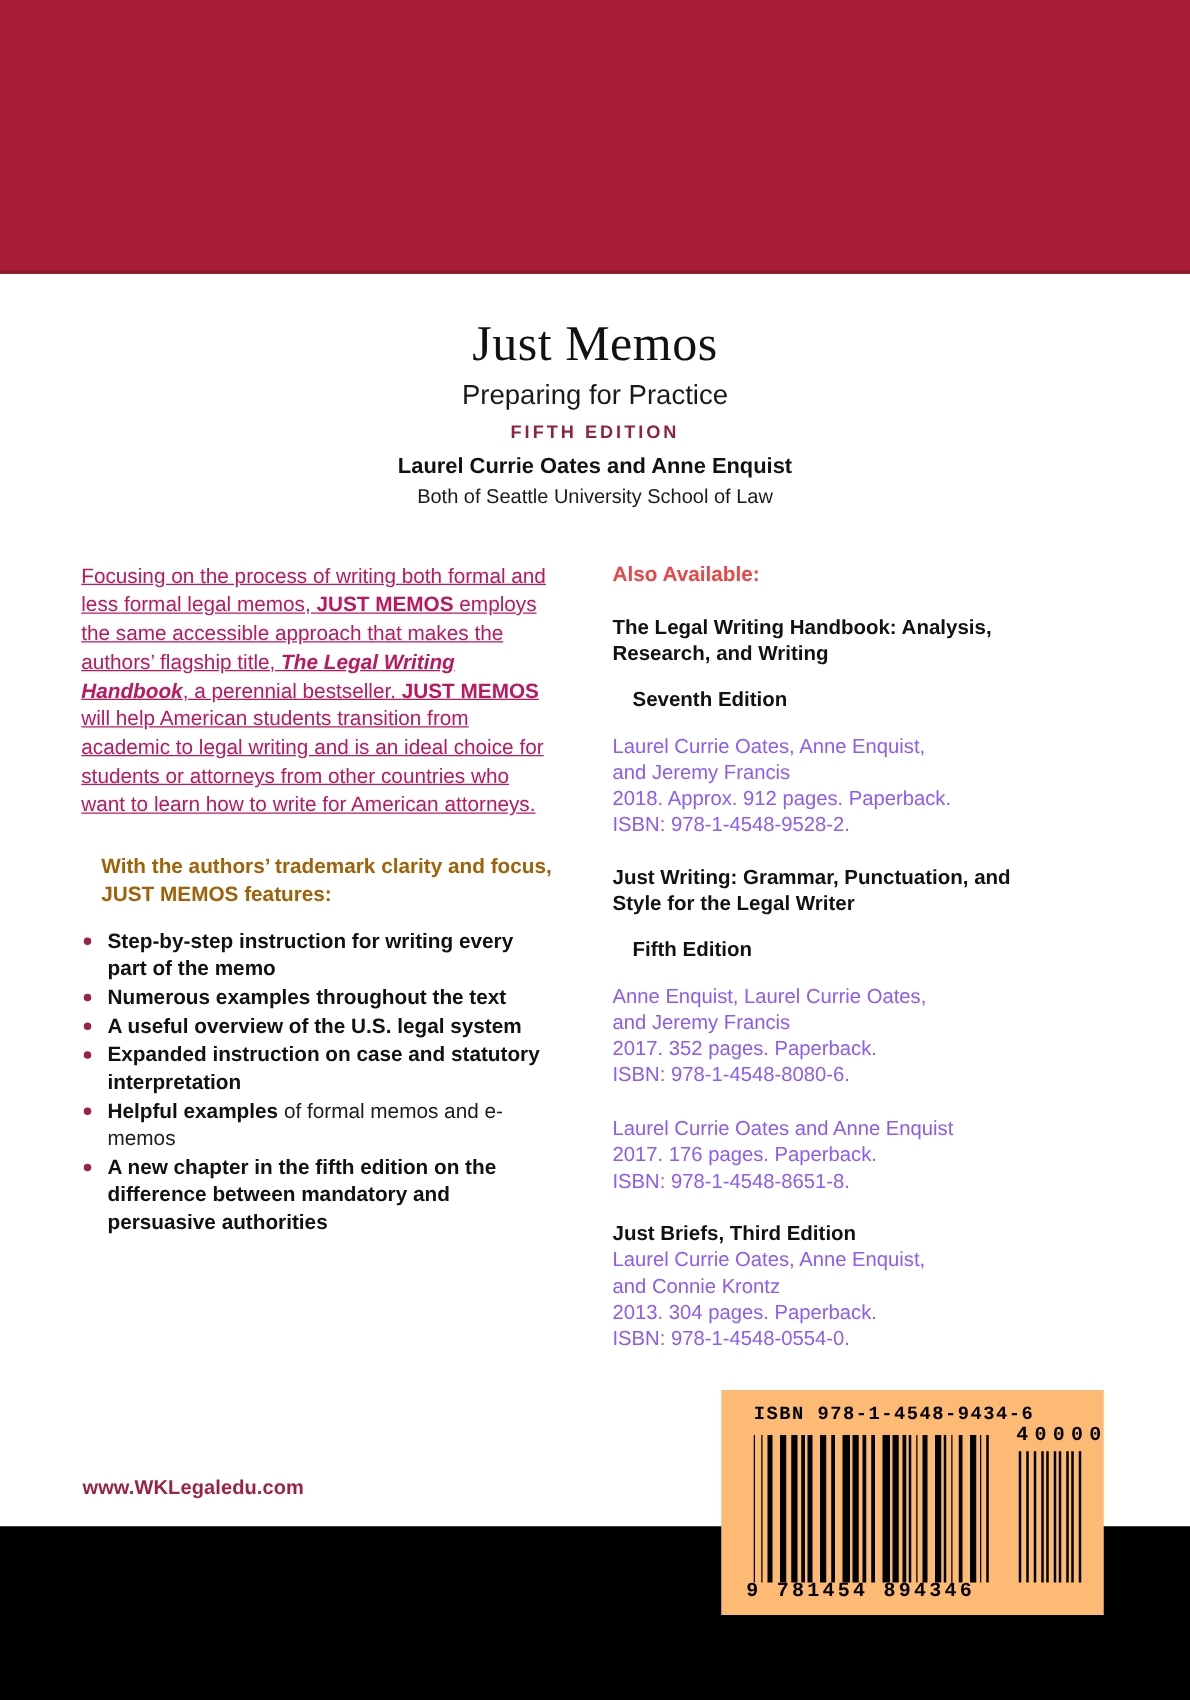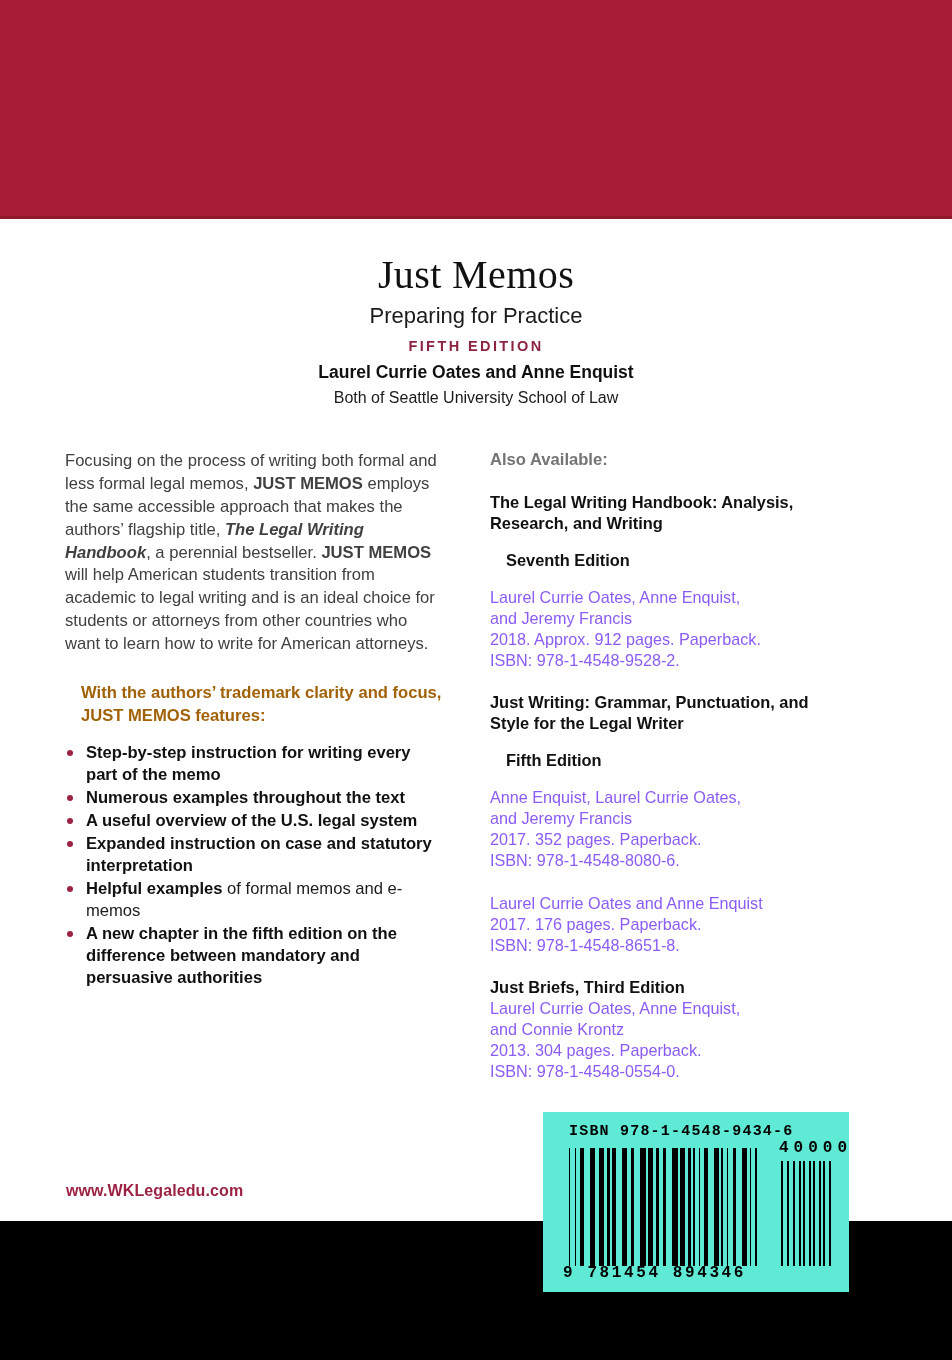--- a/index.html
+++ b/index.html
@@ -93,22 +93,23 @@
   .col-right {
     position: absolute;
     left: 490px;
     top: 450px;
     width: 360px;
   }
 
   .blurb {
     font-size: 16.6px;
     line-height: 1.38;
-    color: #404040;
-    margin: 0;
+    color: #be185d;
+    margin: 0;
+    text-decoration: underline;
   }
   .blurb b { font-weight: 700; }
   .blurb i.bi { font-weight: 700; font-style: italic; }
 
   .features-head {
     font-size: 16.6px;
     line-height: 1.38;
     font-weight: 700;
     color: #a16207;
     margin: 26px 0 0 16px;
@@ -139,21 +140,21 @@
   }
   ul.features li .light {
     font-weight: 400;
     color: #1c1c1c;
   }
 
   
   .also-head {
     font-size: 16.6px;
     font-weight: 700;
-    color: #737373;
+    color: #ef4444;
     margin: 0 0 22px 0;
   }
   .avail-item { margin-bottom: 21px; }
   .avail-item:last-child { margin-bottom: 0; }
   .avail-title {
     font-size: 16.4px;
     line-height: 1.28;
     font-weight: 700;
     color: #111111;
     margin: 0;
@@ -180,25 +181,25 @@
     top: 1182px;
     font-size: 16px;
     font-weight: 700;
     color: #9B2242;
     letter-spacing: 0.1px;
   }
 
   
   .barcode-box {
     position: absolute;
-    left: 543px;
+    left: 577px;
     top: 1112px;
     width: 306px;
     height: 180px;
-    background: #5eead4;
+    background: #fdba74;
     box-sizing: border-box;
   }
   .barcode-isbn {
     position: absolute;
     left: 26px;
     top: 11px;
     font-family: "Liberation Mono", monospace;
     font-size: 15px;
     font-weight: 700;
     letter-spacing: 1.2px;

